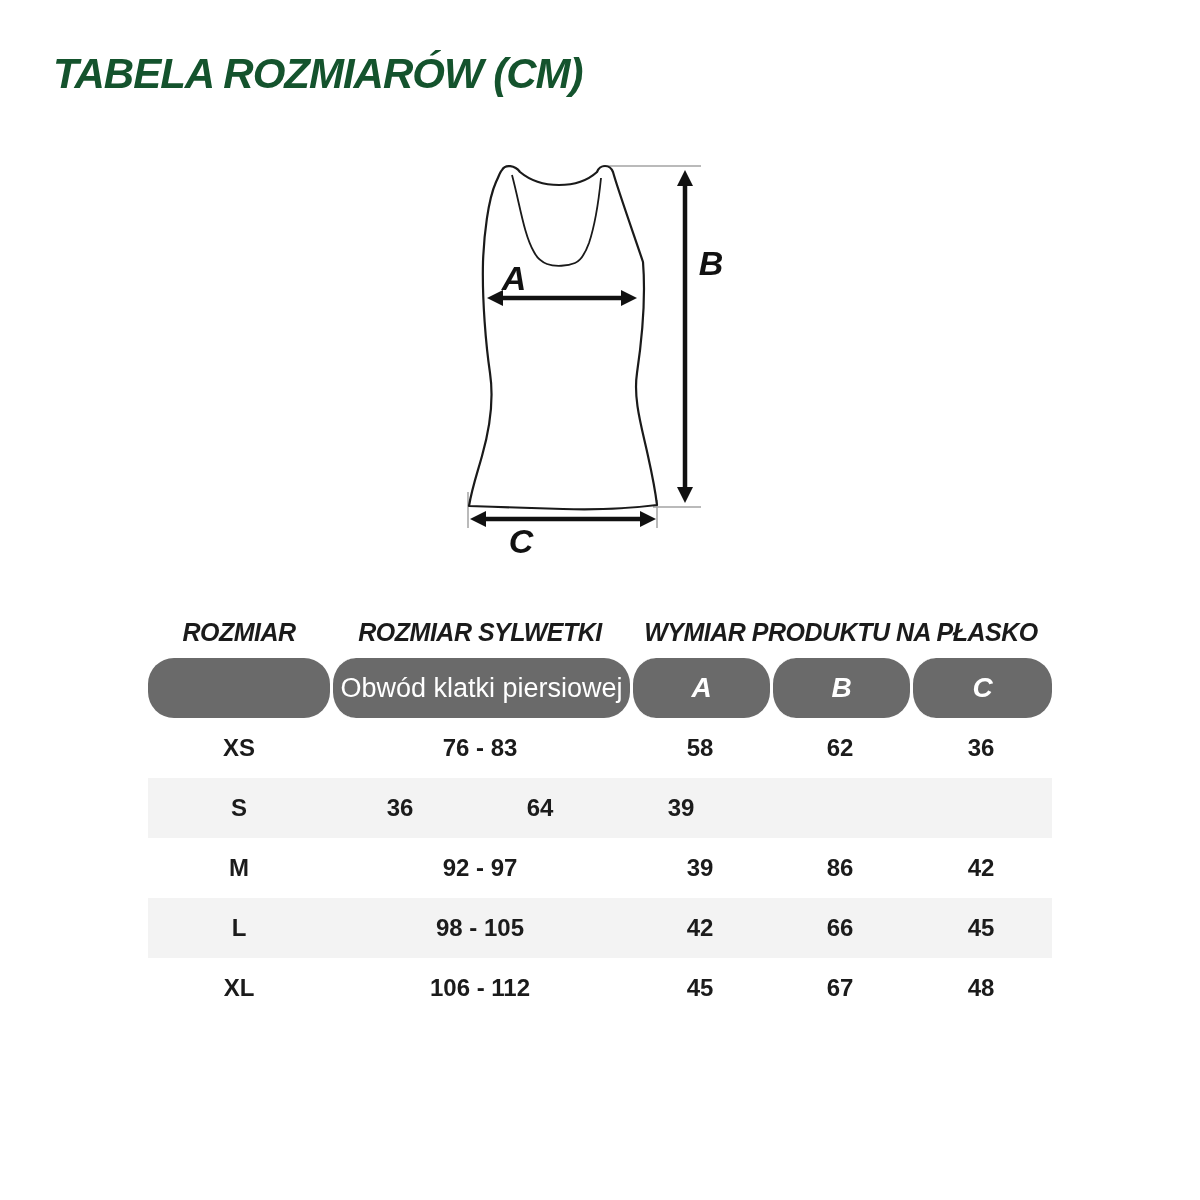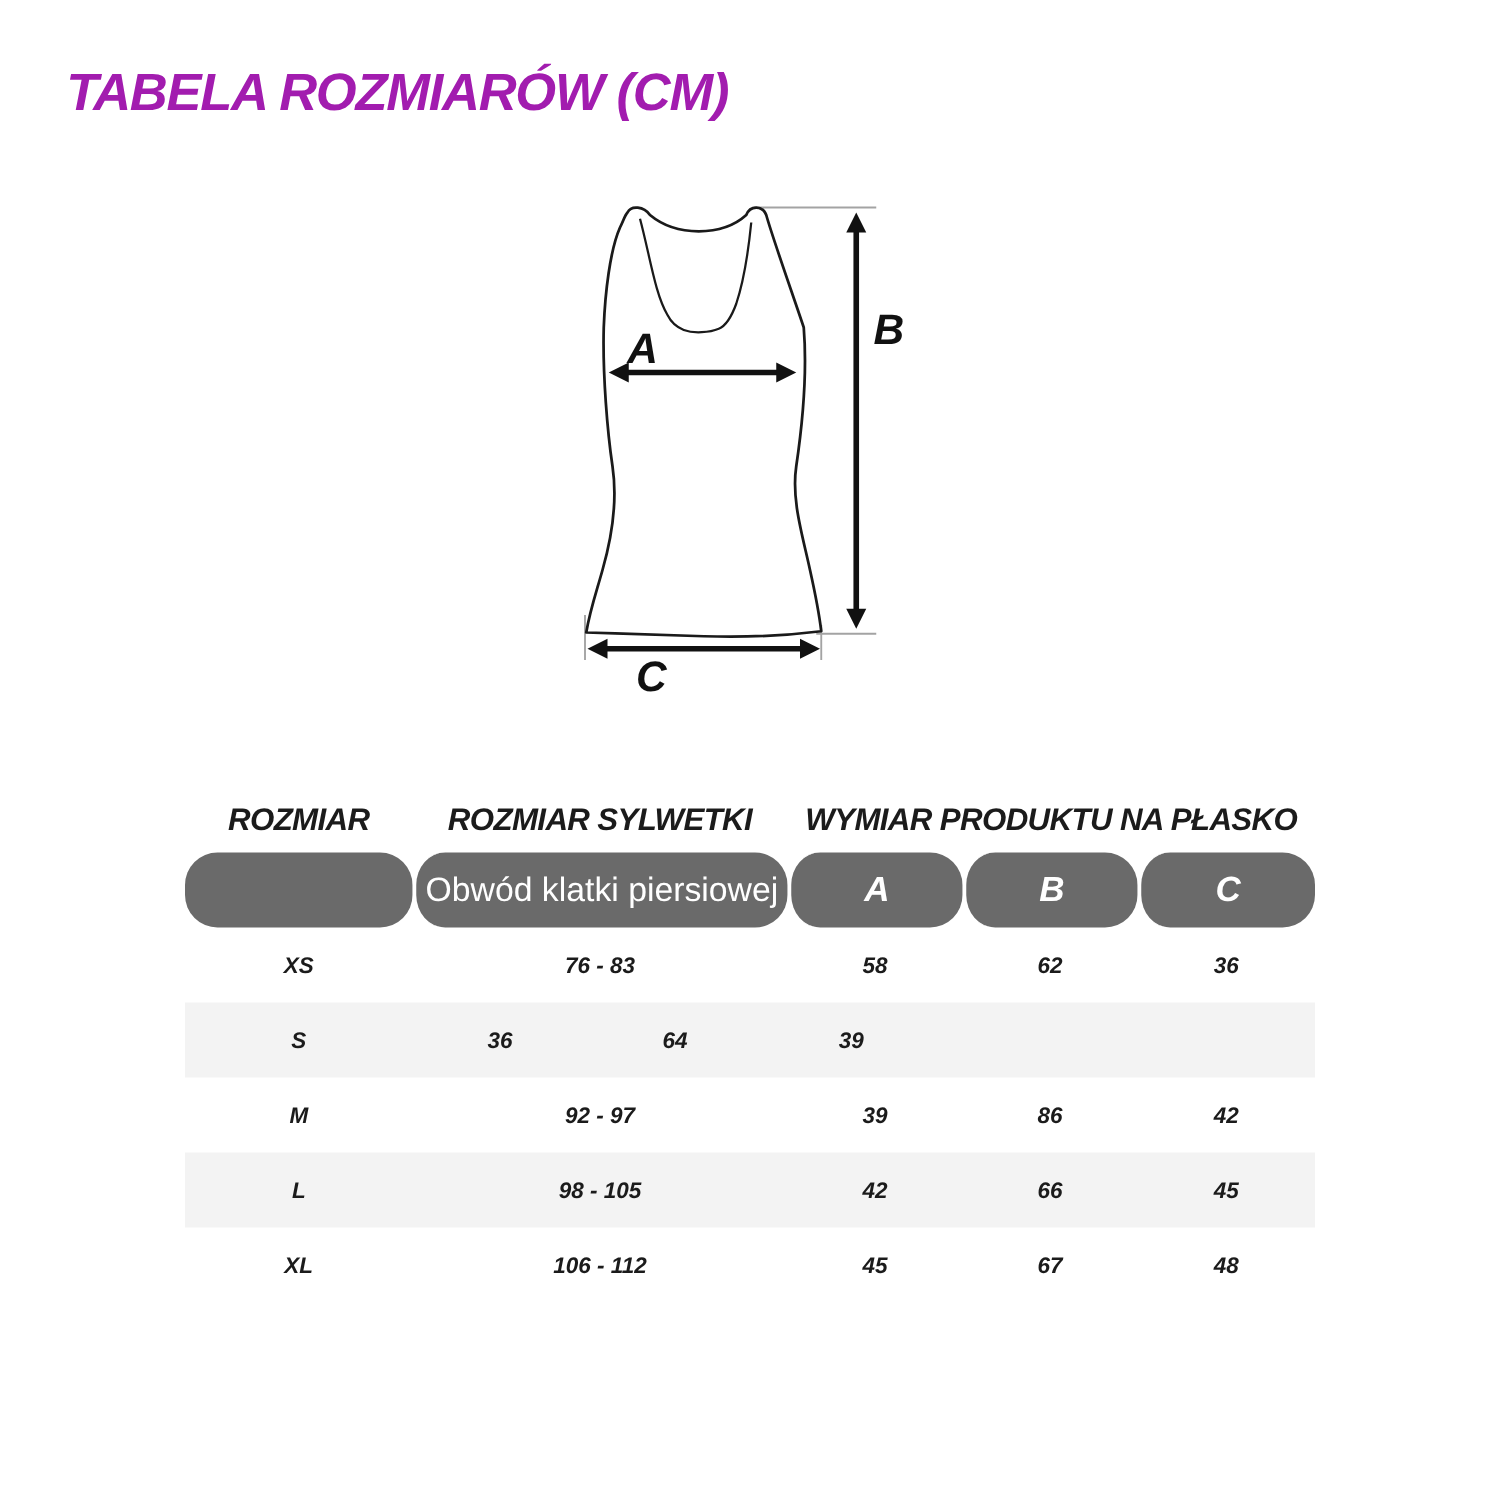--- a/index.html
+++ b/index.html
@@ -20,40 +20,39 @@
     background: #ffffff;
   }
   .title {
     position: absolute;
     left: 53px;
     top: 50px;
     font-size: 42px;
     font-weight: 700;
     font-style: italic;
     letter-spacing: -1px;
-    color: #a21caf;
+    color: #14532d;
     white-space: nowrap;
   }
   .diagram {
     position: absolute;
     left: 420px;
     top: 140px;
     width: 340px;
     height: 440px;
   }
   .size-table {
     position: absolute;
     left: 148px;
     top: 612px;
     width: 904px;
   }
   .group-row {
     display: flex;
     height: 40px;
-    margin-top: 24px;
   }
   .group-cell {
     display: flex;
     align-items: center;
     justify-content: center;
     font-size: 25px;
     font-weight: 700;
     font-style: italic;
     letter-spacing: -0.5px;
     white-space: nowrap;
@@ -81,23 +80,22 @@
   .th-letter { font-size: 28px; font-weight: 700; font-style: italic; }
   .trow {
     display: flex;
     height: 60px;
   }
   .trow.stripe { background: var(--stripe-bg, #f3f3f3); }
   .td {
     display: flex;
     align-items: center;
     justify-content: center;
-    font-size: 18px;
+    font-size: 24px;
     font-weight: 700;
-    font-style: italic;
     color: var(--cell-text, #1b1b1b);
     box-sizing: border-box;
     white-space: nowrap;
   }
   .c1 { width: 182px; }
   .c2 { width: 300px; }
   .c3 { width: 140px; }
   .c4 { width: 140px; }
   .c5 { width: 142px; }
 </style>

